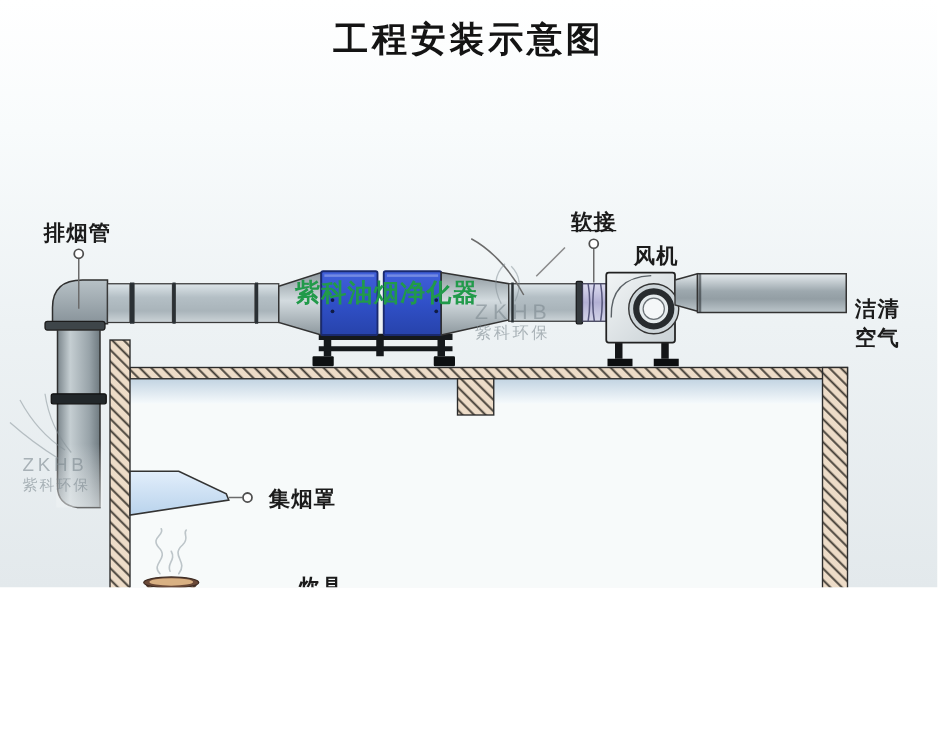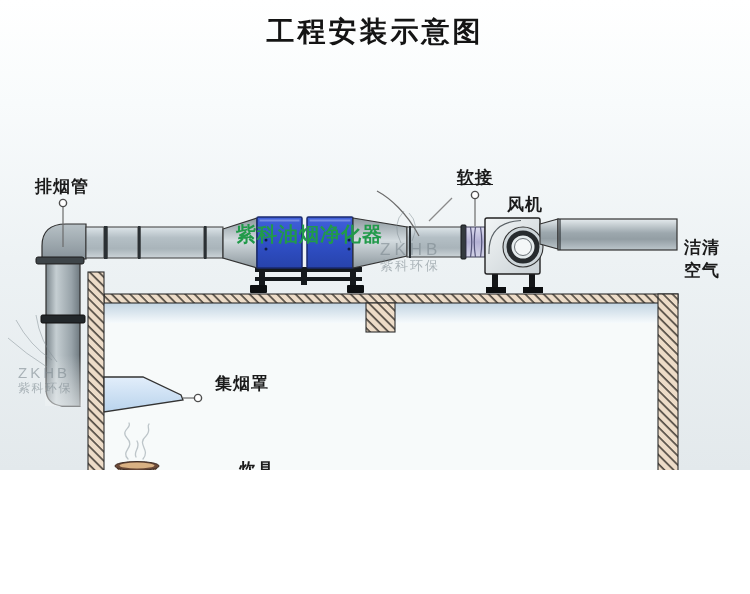--- a/index.html
+++ b/index.html
@@ -229,21 +229,21 @@
       <path d="M412 241 Q420 224 409 213"></path>
     </g>
   </svg>
 
   <div class="lbl" style="left:35px;top:175px;">排烟管</div>
   <div class="lbl-green" style="left:236px;top:179px;margin-top:42px;">紫科油烟净化器</div>
   <div class="lbl" style="left:457px;top:166px;text-decoration:underline;">软接</div>
   <div class="lbl" style="left:507px;top:193px;">风机</div>
   <div class="lbl" style="left:684px;top:212px;margin-top:24px;">洁清
 空气</div>
-  <div class="lbl" style="left:215px;top:372px;">集烟罩</div>
+  <div class="lbl" style="left:215px;top:388px;">集烟罩</div>
   <div class="lbl" style="left:239px;top:458px;">炊具</div>
 
   <div class="wm" style="left:380px;top:240px;width:86px;">
     <div class="l1">ZKHB</div>
     <div class="l2">紫科环保</div>
   </div>
   <div class="wm wm-left" style="left:18px;top:365px;width:72px;">
     <div class="l1">ZKHB</div>
     <div class="l2">紫科环保</div>
   </div>

